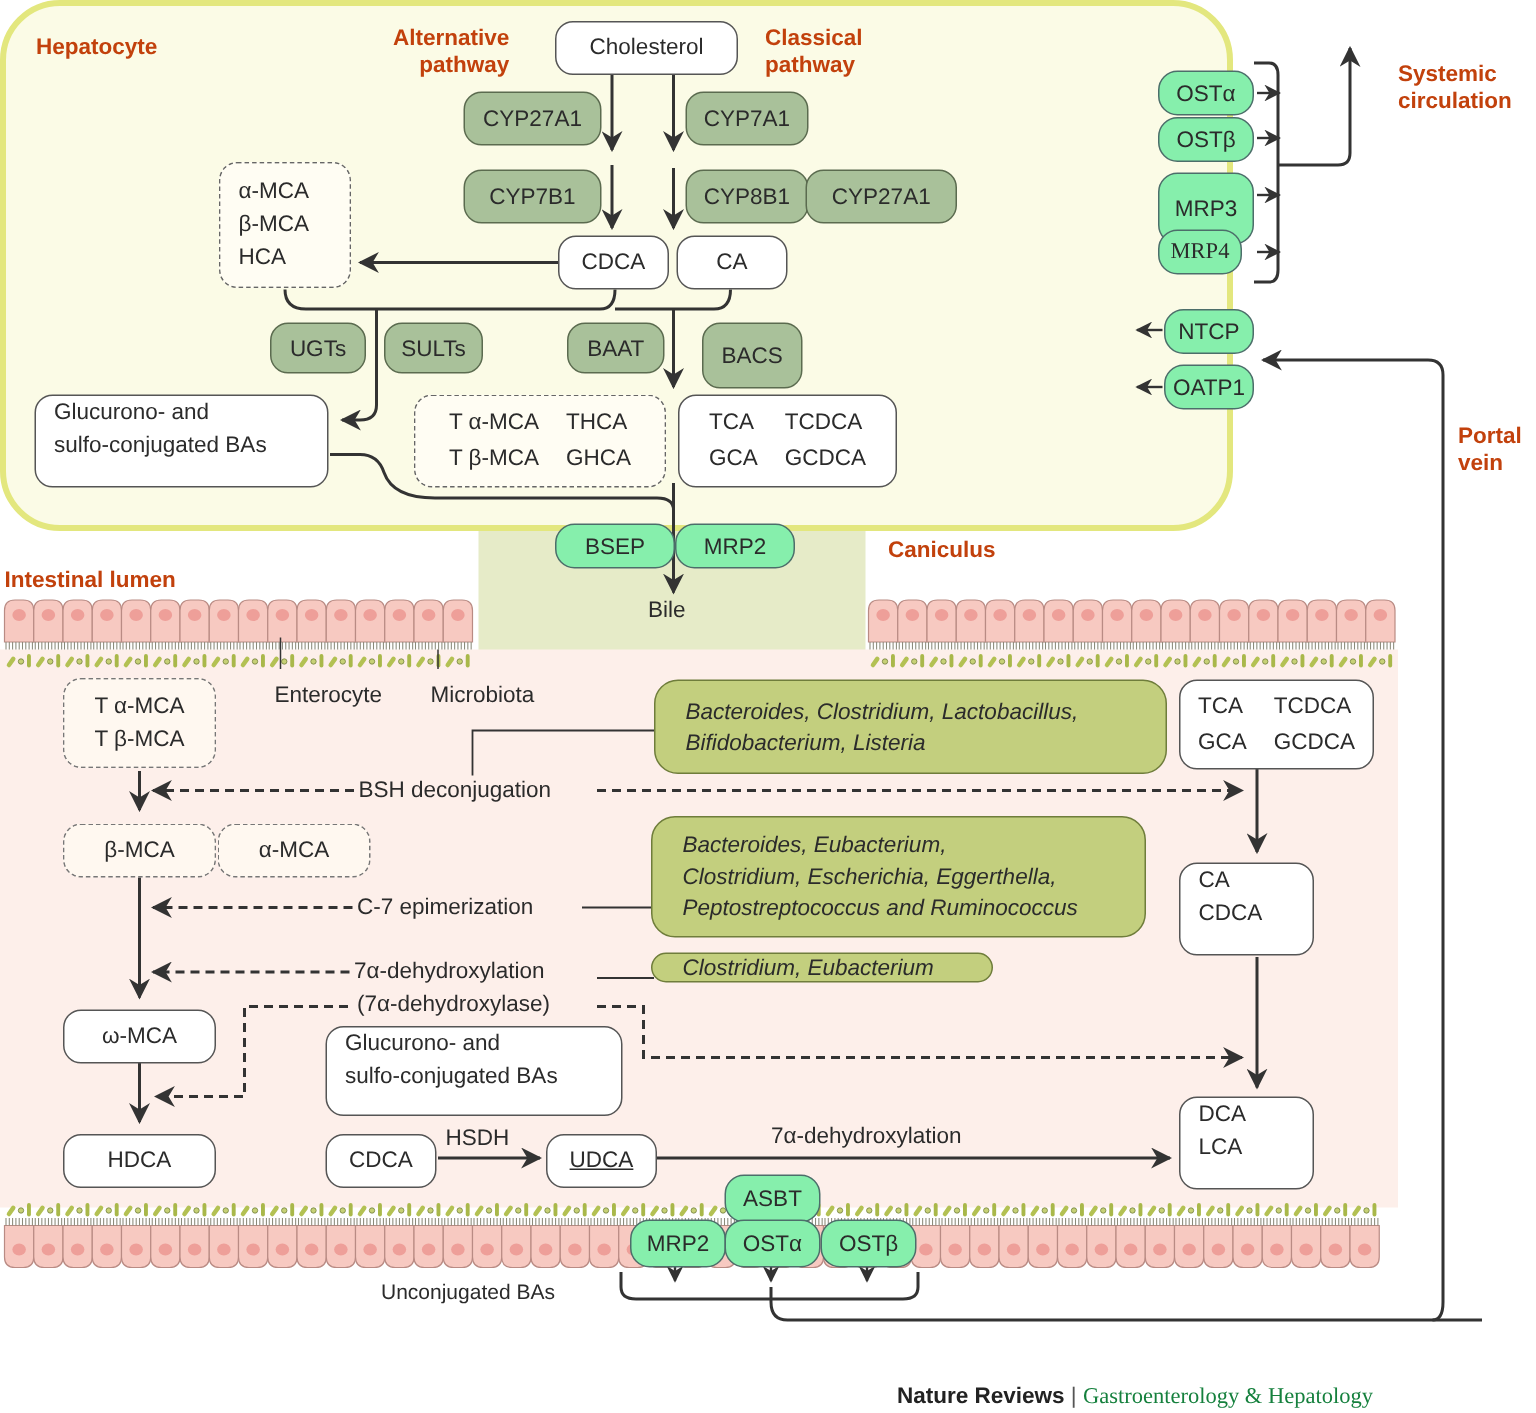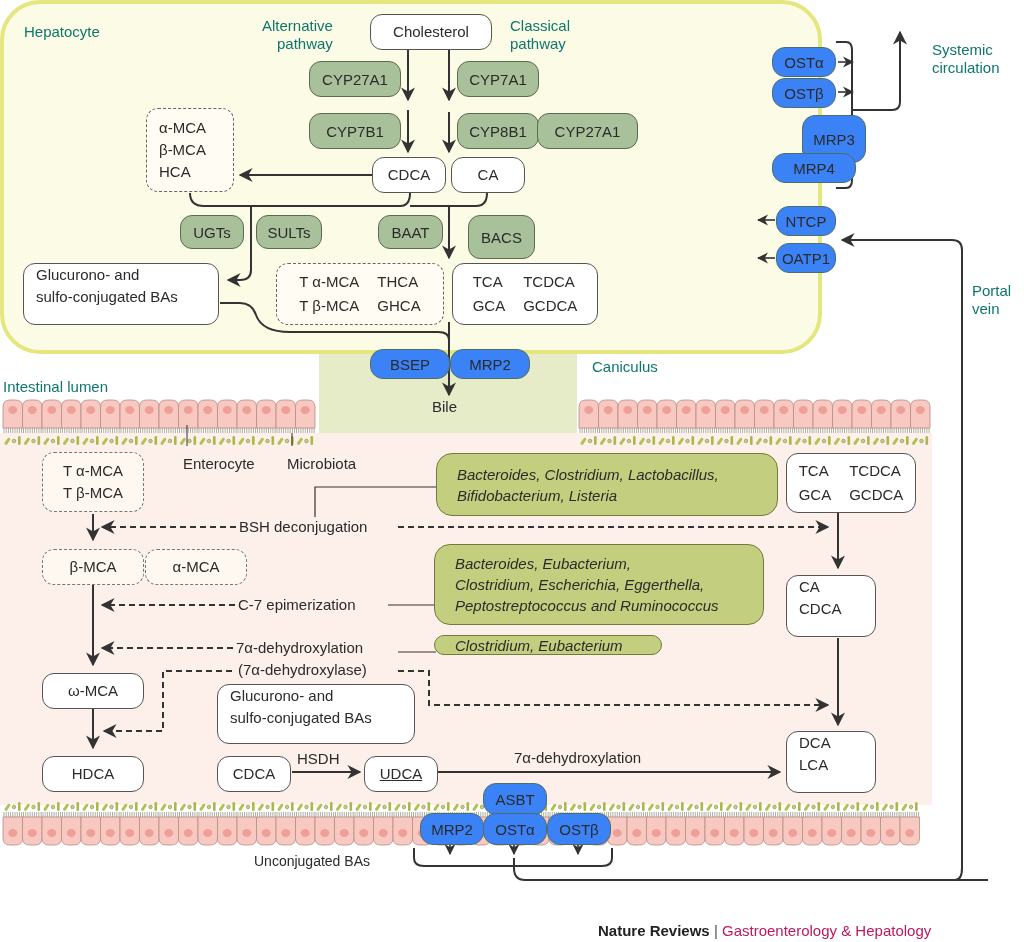--- a/index.html
+++ b/index.html
@@ -1,26 +1,26 @@
 <!DOCTYPE html>
 <html><head>
 <meta charset="utf-8">
 <style>
   html,body{margin:0;padding:0;background:#fff;}
   body{width:1024px;height:942px;position:relative;overflow:hidden;font-family:"Liberation Sans",sans-serif;color:#2b2b2b;}
   #stage{position:absolute;left:0;top:0;width:1024px;height:942px;}
   .abs{position:absolute;}
   .lbl{position:absolute;font-size:15px;line-height:18px;white-space:nowrap;color:#2b2b2b;}
-  .bold{font-weight:normal;color:#0f766e;}
+  .bold{font-weight:bold;color:#c2410c;}
   .box{position:absolute;box-sizing:border-box;border:1.3px solid #555;border-radius:12px;background:#fff;font-size:15px;line-height:20px;display:flex;align-items:center;justify-content:center;text-align:center;white-space:nowrap;}
   .box.left{justify-content:flex-start;text-align:left;padding-left:12px;}
   .box.dash{border-style:dashed;border-color:#666;background:#fffdf3;}
   .box.dashpink{border-style:dashed;border-color:#777;background:#fff8f0;}
   .enz{position:absolute;box-sizing:border-box;border:1.3px solid #5b6b4f;border-radius:12px;background:#a9c19a;font-size:15px;display:flex;align-items:center;justify-content:center;white-space:nowrap;}
-  .trans{position:absolute;box-sizing:border-box;border:1.3px solid #4c6e6a;border-radius:13px;background:#3b82f6;font-size:15px;display:flex;align-items:center;justify-content:center;white-space:nowrap;}
+  .trans{position:absolute;box-sizing:border-box;border:1.3px solid #4c6e6a;border-radius:13px;background:#86efac;font-size:15px;display:flex;align-items:center;justify-content:center;white-space:nowrap;}
   .bact{position:absolute;box-sizing:border-box;border:1.3px solid #6f7d3b;border-radius:16px;background:#c3cf7e;font-size:15px;font-style:italic;line-height:21px;padding-left:20px;display:flex;flex-direction:column;justify-content:center;white-space:nowrap;}
   .two{display:flex;flex-direction:column;}
   .grid2{display:grid;grid-template-columns:auto auto;column-gap:18px;row-gap:2px;}
 </style>
 </head>
 <body>
 
 <div id="stage">
 
   <svg class="abs" style="left:0;top:0" width="1024" height="942">
@@ -637,22 +637,22 @@
     <div class="grid2" style="text-align:left;line-height:22px;">
       <span>TCA</span>
       <span>TCDCA</span>
       <span>GCA</span>
       <span>GCDCA</span>
     </div>
   </div>
 
   <div class="trans" style="left:772px;top:47px;width:64px;height:30px;">OSTα</div>
   <div class="trans" style="left:772px;top:78px;width:64px;height:30px;">OSTβ</div>
-  <div class="trans" style="left:802px;top:115px;width:64px;height:48px;">MRP3</div>
-  <div class="trans" style="left:772px;top:153px;width:84px;height:30px;">MRP4</div>
+  <div class="trans" style="left:772px;top:115px;width:64px;height:48px;">MRP3</div>
+  <div class="trans" style="left:772px;top:153px;width:56px;height:30px;font-family:Liberation Serif, serif;">MRP4</div>
   <div class="trans" style="left:776px;top:206px;width:60px;height:30px;">NTCP</div>
   <div class="trans" style="left:776px;top:243px;width:60px;height:30px;">OATP1</div>
   <div class="lbl bold two" style="left:932px;top:41px;">
     <span>Systemic</span>
     <span>circulation</span>
   </div>
   <div class="lbl bold two" style="left:972px;top:282px;">
     <span>Portal</span>
     <span>vein</span>
   </div>
@@ -720,15 +720,15 @@
 
   <div class="trans" style="left:483px;top:783px;width:64px;height:32px;">ASBT</div>
   <div class="trans" style="left:420px;top:813px;width:64px;height:32px;">MRP2</div>
   <div class="trans" style="left:483px;top:813px;width:64px;height:32px;">OSTα</div>
   <div class="trans" style="left:547px;top:813px;width:64px;height:32px;">OSTβ</div>
   <div class="lbl" style="left:254px;top:852px;font-size:14px;">Unconjugated BAs</div>
 
   <div class="lbl" style="left:598px;top:922px;font-size:15px;">
     <span style="font-weight:bold;color:#222;">Nature Reviews</span>
     <span style="color:#555;">|</span>
-    <span style="color:#be185d;">Gastroenterology &amp; Hepatology</span>
+    <span style="color:#15803d;font-family:Liberation Serif, serif;">Gastroenterology &amp; Hepatology</span>
   </div>
 </div>
 
 </body></html>

